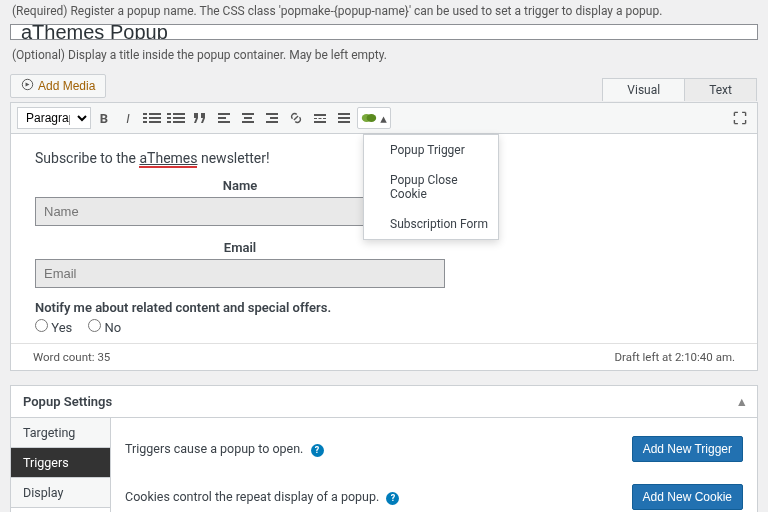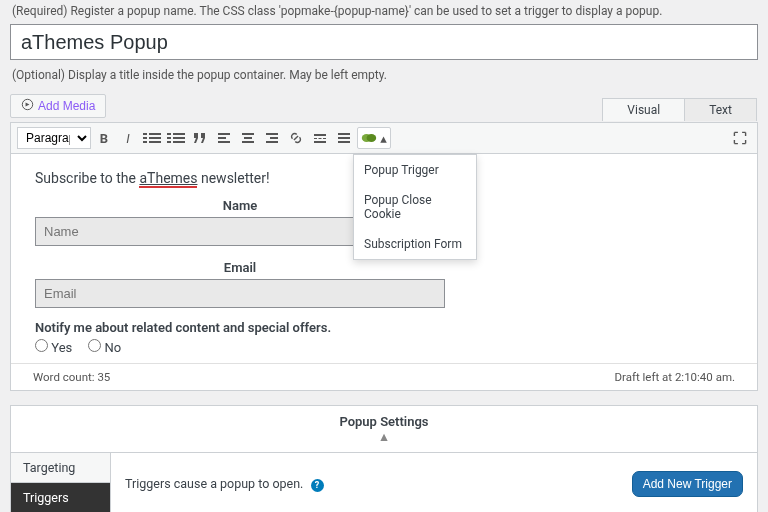--- a/index.html
+++ b/index.html
@@ -16,35 +16,35 @@
     padding: 4px 12px 6px;
   }
   .title-input {
     display: block;
     width: calc(100% - 20px);
     margin: 0 10px 4px;
     font-size: 20px;
     padding: 4px 10px;
     border: 1px solid #8c8f94;
     background: #fff;
-    height: 36px;
+    height: 16px;
     color: #2c3338;
   }
   .media-row {
     padding: 6px 10px 4px;
   }
   .btn {
     display: inline-flex;
     align-items: center;
     gap: 4px;
     border: 1px solid #ccd0d4;
     background: #f6f7f7;
     padding: 3px 10px;
     font-size: 12px;
-    color: #8b5cf6;
+    color: #a16207;
     cursor: pointer;
     border-radius: 2px;
   }
   .editor-wrap {
     margin: 0 10px;
     border: 1px solid #ccd0d4;
     background: #fff;
     position: relative;
   }
   .tabs {
@@ -141,28 +141,29 @@
   }
   .radios {
     display: flex;
     gap: 16px;
     margin-top: 4px;
     font-size: 13px;
     align-items: center;
   }
   .dropdown {
     position: absolute;
-    left: 342px;
+    left: 352px;
     top: 31px;
-    width: 124px;
+    width: 136px;
     background: #fff;
     border: 1px solid #ccd0d4;
     box-shadow: 0 3px 8px rgba(0,0,0,0.15);
     z-index: 10;
     font-size: 12px;
+    padding-left: 16px;
   }
   .dropdown li {
     list-style: none;
     padding: 8px 10px;
     cursor: pointer;
     color: #3c434a;
   }
   .statusbar {
     border-top: 1px solid #e0e0e0;
     padding: 6px 22px;
@@ -178,21 +179,20 @@
     background: #fff;
   }
   .settings-header {
     padding: 8px 12px;
     font-size: 13px;
     font-weight: 600;
     border-bottom: 1px solid #ccd0d4;
     display: flex;
     justify-content: space-between;
     align-items: center;
-    flex-direction: column;
   }
   .settings-body { display: flex; }
   .sidebar {
     width: 100px;
     border-right: 1px solid #ccd0d4;
   }
   .sidebar-item {
     padding: 7px 12px;
     font-size: 12.5px;
     border-bottom: 1px solid #ccd0d4;
@@ -226,21 +226,21 @@
     justify-content: center;
     margin-left: 4px;
     font-weight: 700;
   }
   .btn-primary {
     background: #2271b1;
     color: #fff;
     border: 1px solid #135e96;
     padding: 5px 10px;
     font-size: 12px;
-    border-radius: 7px;
+    border-radius: 2px;
     cursor: pointer;
   }
   .lines { display:flex; flex-direction:column; gap:2px; align-items:center; }
   .lines span { display:block; width:12px; height:2px; background:#555; }
   .listico span:first-child{width:4px}
   .listrow{display:flex;gap:2px;align-items:center}
 </style>
 </head>
 <body>
 

